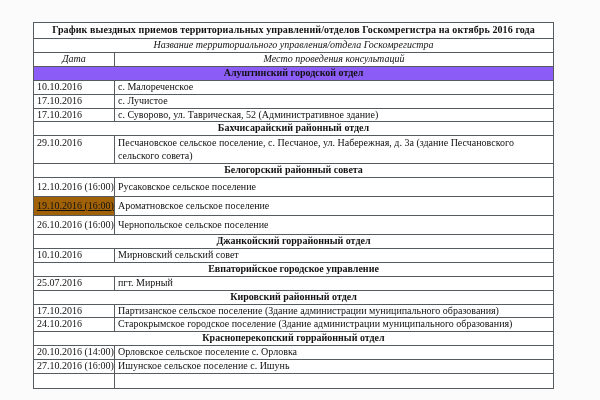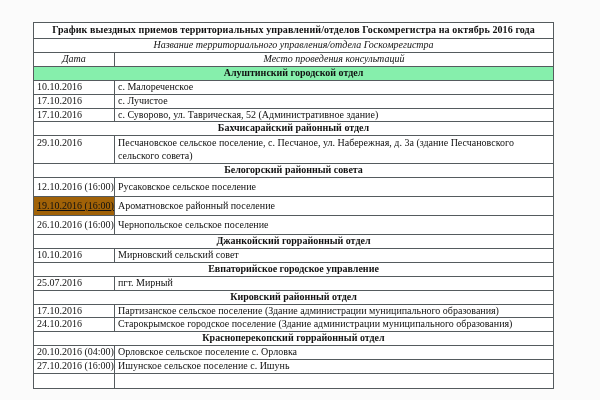--- a/index.html
+++ b/index.html
@@ -96,21 +96,21 @@
       </tr>
       <tr>
         <td class="subtitle" colspan="2" style="border-color: rgb(85, 91, 94); background: rgb(255, 255, 255);">Название территориального управления/отдела Госкомрегистра</td>
       </tr>
       <tr>
         <td class="colhead" style="border-color: rgb(85, 91, 94); background: rgb(255, 255, 255);">Дата</td>
         <td class="colhead" style="border-color: rgb(85, 91, 94); background: rgb(255, 255, 255);">Место проведения консультаций</td>
       </tr>
 
     <tr>
-          <td class="section" colspan="2" style="border-color: rgb(85, 91, 94); background: #86efac;">Алуштинский городской отдел</td>
+          <td class="section" colspan="2" style="border-color: rgb(85, 91, 94); background: #8b5cf6;">Алуштинский городской отдел</td>
         </tr>
         <tr>
           <td class="date" style="border-color: rgb(85, 91, 94); background: rgb(255, 255, 255);">10.10.2016</td>
           <td class="place" style="border-color: rgb(85, 91, 94); background: rgb(255, 255, 255);">с. Малореченское</td>
         </tr>
         <tr>
           <td class="date" style="border-color: rgb(85, 91, 94); background: rgb(255, 255, 255);">17.10.2016</td>
           <td class="place" style="border-color: rgb(85, 91, 94); background: rgb(255, 255, 255);">с. Лучистое</td>
         </tr>
         <tr>
@@ -126,21 +126,21 @@
         </tr>
         <tr>
           <td class="section" colspan="2" style="border-color: rgb(85, 91, 94); background: rgb(255, 255, 255);">Белогорский районный совета</td>
         </tr>
         <tr class="tall">
           <td class="date" style="border-color: rgb(85, 91, 94); background: rgb(255, 255, 255);">12.10.2016 (16:00)</td>
           <td class="place" style="border-color: rgb(85, 91, 94); background: rgb(255, 255, 255);">Русаковское сельское поселение</td>
         </tr>
         <tr class="tall">
           <td class="date" style="border-color: rgb(85, 91, 94); background: #a16207; text-decoration: underline;">19.10.2016 (16:00)</td>
-          <td class="place" style="border-color: rgb(85, 91, 94); background: rgb(255, 255, 255);">Ароматновское районный поселение</td>
+          <td class="place" style="border-color: rgb(85, 91, 94); background: rgb(255, 255, 255);">Ароматновское сельское поселение</td>
         </tr>
         <tr class="tall">
           <td class="date" style="border-color: rgb(85, 91, 94); background: rgb(255, 255, 255);">26.10.2016 (16:00)</td>
           <td class="place" style="border-color: rgb(85, 91, 94); background: rgb(255, 255, 255);">Чернопольское сельское поселение</td>
         </tr>
         <tr>
           <td class="section" colspan="2" style="border-color: rgb(85, 91, 94); background: rgb(255, 255, 255);">Джанкойский горрайонный отдел</td>
         </tr>
         <tr>
           <td class="date" style="border-color: rgb(85, 91, 94); background: rgb(255, 255, 255);">10.10.2016</td>
@@ -161,21 +161,21 @@
           <td class="place" style="border-color: rgb(85, 91, 94); background: rgb(255, 255, 255);">Партизанское сельское поселение (Здание администрации муниципального образования)</td>
         </tr>
         <tr>
           <td class="date" style="border-color: rgb(85, 91, 94); background: rgb(255, 255, 255);">24.10.2016</td>
           <td class="place" style="border-color: rgb(85, 91, 94); background: rgb(255, 255, 255);">Старокрымское городское поселение (Здание администрации муниципального образования)</td>
         </tr>
         <tr>
           <td class="section" colspan="2" style="border-color: rgb(85, 91, 94); background: rgb(255, 255, 255);">Красноперекопский горрайонный отдел</td>
         </tr>
         <tr>
-          <td class="date" style="border-color: rgb(85, 91, 94); background: rgb(255, 255, 255);">20.10.2016 (04:00)</td>
+          <td class="date" style="border-color: rgb(85, 91, 94); background: rgb(255, 255, 255);">20.10.2016 (14:00)</td>
           <td class="place" style="border-color: rgb(85, 91, 94); background: rgb(255, 255, 255);">Орловское сельское поселение с. Орловка</td>
         </tr>
         <tr>
           <td class="date" style="border-color: rgb(85, 91, 94); background: rgb(255, 255, 255);">27.10.2016 (16:00)</td>
           <td class="place" style="border-color: rgb(85, 91, 94); background: rgb(255, 255, 255);">Ишунское  сельское поселение с. Ишунь</td>
         </tr>
         <tr class="blank">
           <td class="date" style="border-color: rgb(85, 91, 94); background: rgb(255, 255, 255);"></td>
           <td class="place" style="border-color: rgb(85, 91, 94); background: rgb(255, 255, 255);"></td>
         </tr>

